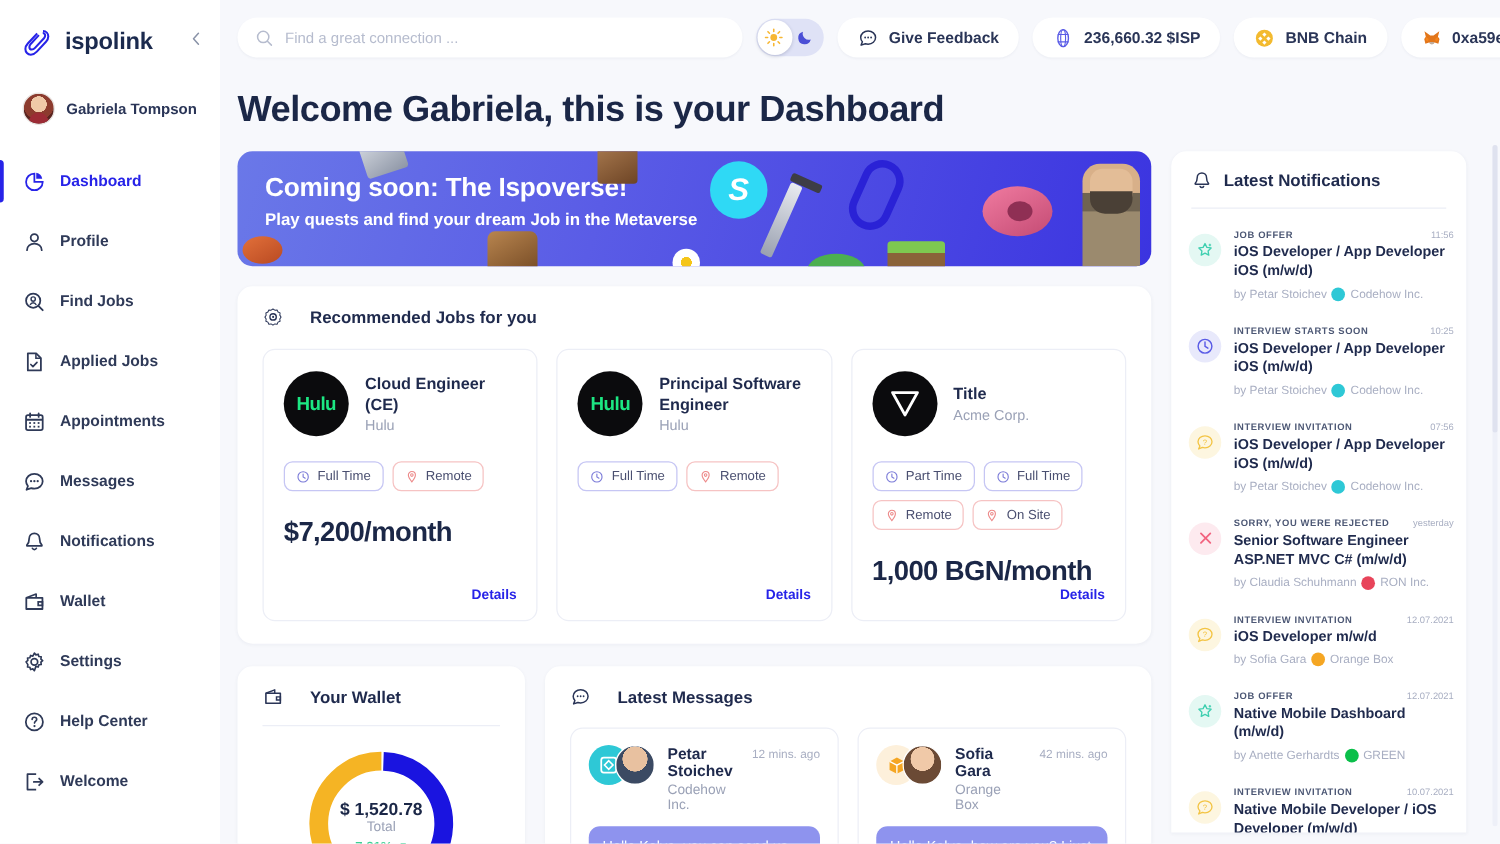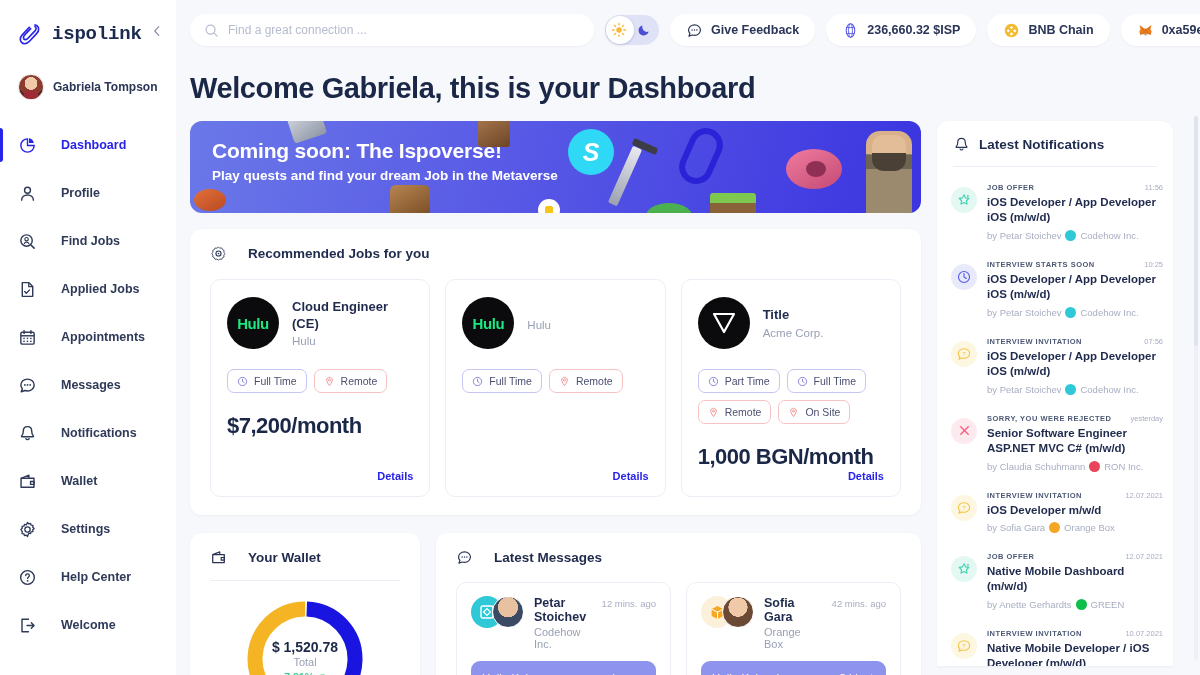--- a/index.html
+++ b/index.html
@@ -16,42 +16,42 @@
   
   .sidebar {
     width: 176px; min-width: 176px; height: 675px;
     background: #ffffff;
     position: relative;
     display: flex; flex-direction: column;
     padding-top: 16px;
   }
   .brand { display: flex; align-items: center; gap: 7px; padding: 4px 0 0 18px; }
   .brand-mark { width: 27px; height: 27px; flex: 0 0 27px; }
-  .brand-name { font-size: 19px; font-weight: bold; color: #1b2a4e; letter-spacing: -0.2px; font-family: Liberation Mono, monospace; }
+  .brand-name { font-size: 19px; font-weight: bold; color: #1b2a4e; letter-spacing: -0.2px; }
   .collapse-btn {
     position: absolute; right: 10px; top: 22px;
     width: 18px; height: 18px; border-radius: 50%;
     display: flex; align-items: center; justify-content: center;
     color: #8a93a8; font-size: 13px; cursor: pointer;
   }
   .user-row { display: flex; align-items: center; gap: 9px; padding: 27px 0 0 18px; }
   .avatar-sm {
     width: 26px; height: 26px; border-radius: 50%; flex: 0 0 26px;
     background: radial-gradient(circle at 50% 35%, #f0c9a8 0 32%, #8c3b2e 33% 62%, #5a2420 63% 100%);
     border: 1px solid #e8e3e0; overflow: hidden; position: relative;
   }
   .avatar-sm::after {
     content: ""; position: absolute; left: 4px; right: 4px; bottom: 0; height: 9px;
     background: #9c2b35; border-radius: 8px 8px 0 0;
   }
   .user-name { font-size: 12px; font-weight: bold; color: #2a3557; }
 
   .nav { margin-top: 26px; display: flex; flex-direction: column; }
   .nav-item {
-    display: flex; align-items: center; gap: 24px;
+    display: flex; align-items: center; gap: 11px;
     height: 38px; padding-left: 18px; position: relative;
     color: #2f3a58; font-size: 12.5px; font-weight: bold;
     cursor: pointer; margin-bottom: 10px;
   }
   .nav-item.active { color: #2723e8; }
   .nav-item.active::before {
     content: ""; position: absolute; left: 0; top: 2px; bottom: 2px;
     width: 3px; background: #2723e8; border-radius: 0 3px 3px 0;
   }
   .nav-ico { width: 19px; height: 19px; flex: 0 0 19px; display: block; }
@@ -494,20 +494,21 @@
               <div class="salary">$7,200/month</div>
               <span class="details">Details</span>
             </div>
 
             <div class="job">
               <div class="job-top">
                 <span class="logo">
                   <span class="logo-hulu">Hulu</span>
                 </span>
                 <span>
+                  <div class="job-name">Principal Software Engineer</div>
                   <div class="job-co">Hulu</div>
                 </span>
               </div>
               <div class="tags">
                 <span class="tag time">
                   <svg viewBox="0 0 16 16">
                       <circle cx="8" cy="8" r="6" fill="none" stroke="#7b7bd8" stroke-width="1.3"></circle>
                       <path d="M8 4.6V8l2.4 1.6" fill="none" stroke="#7b7bd8" stroke-width="1.3" stroke-linecap="round"></path>
                     </svg>
                   <span>Full Time</span>

